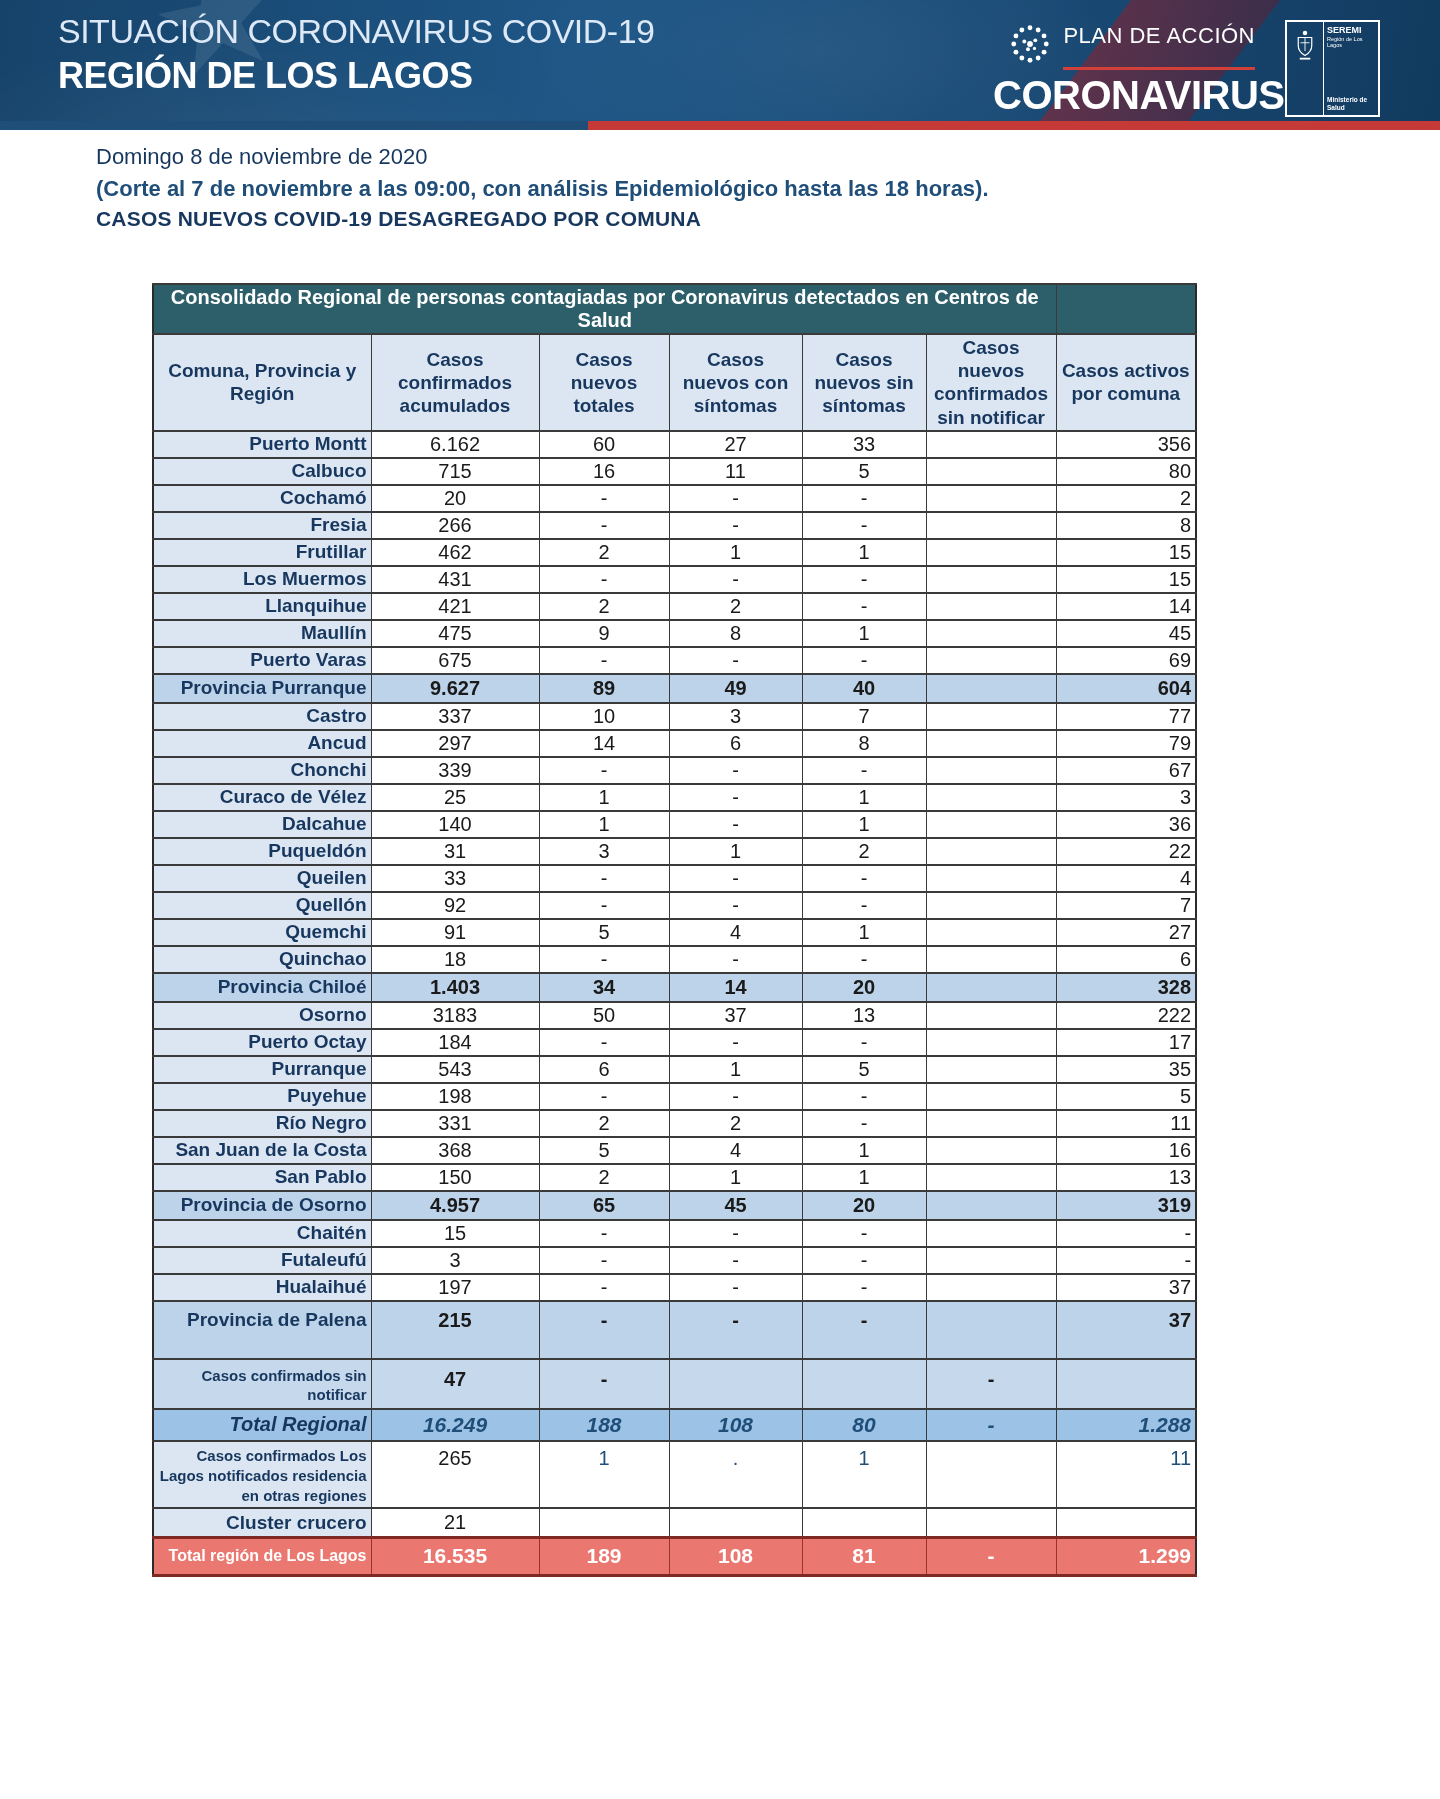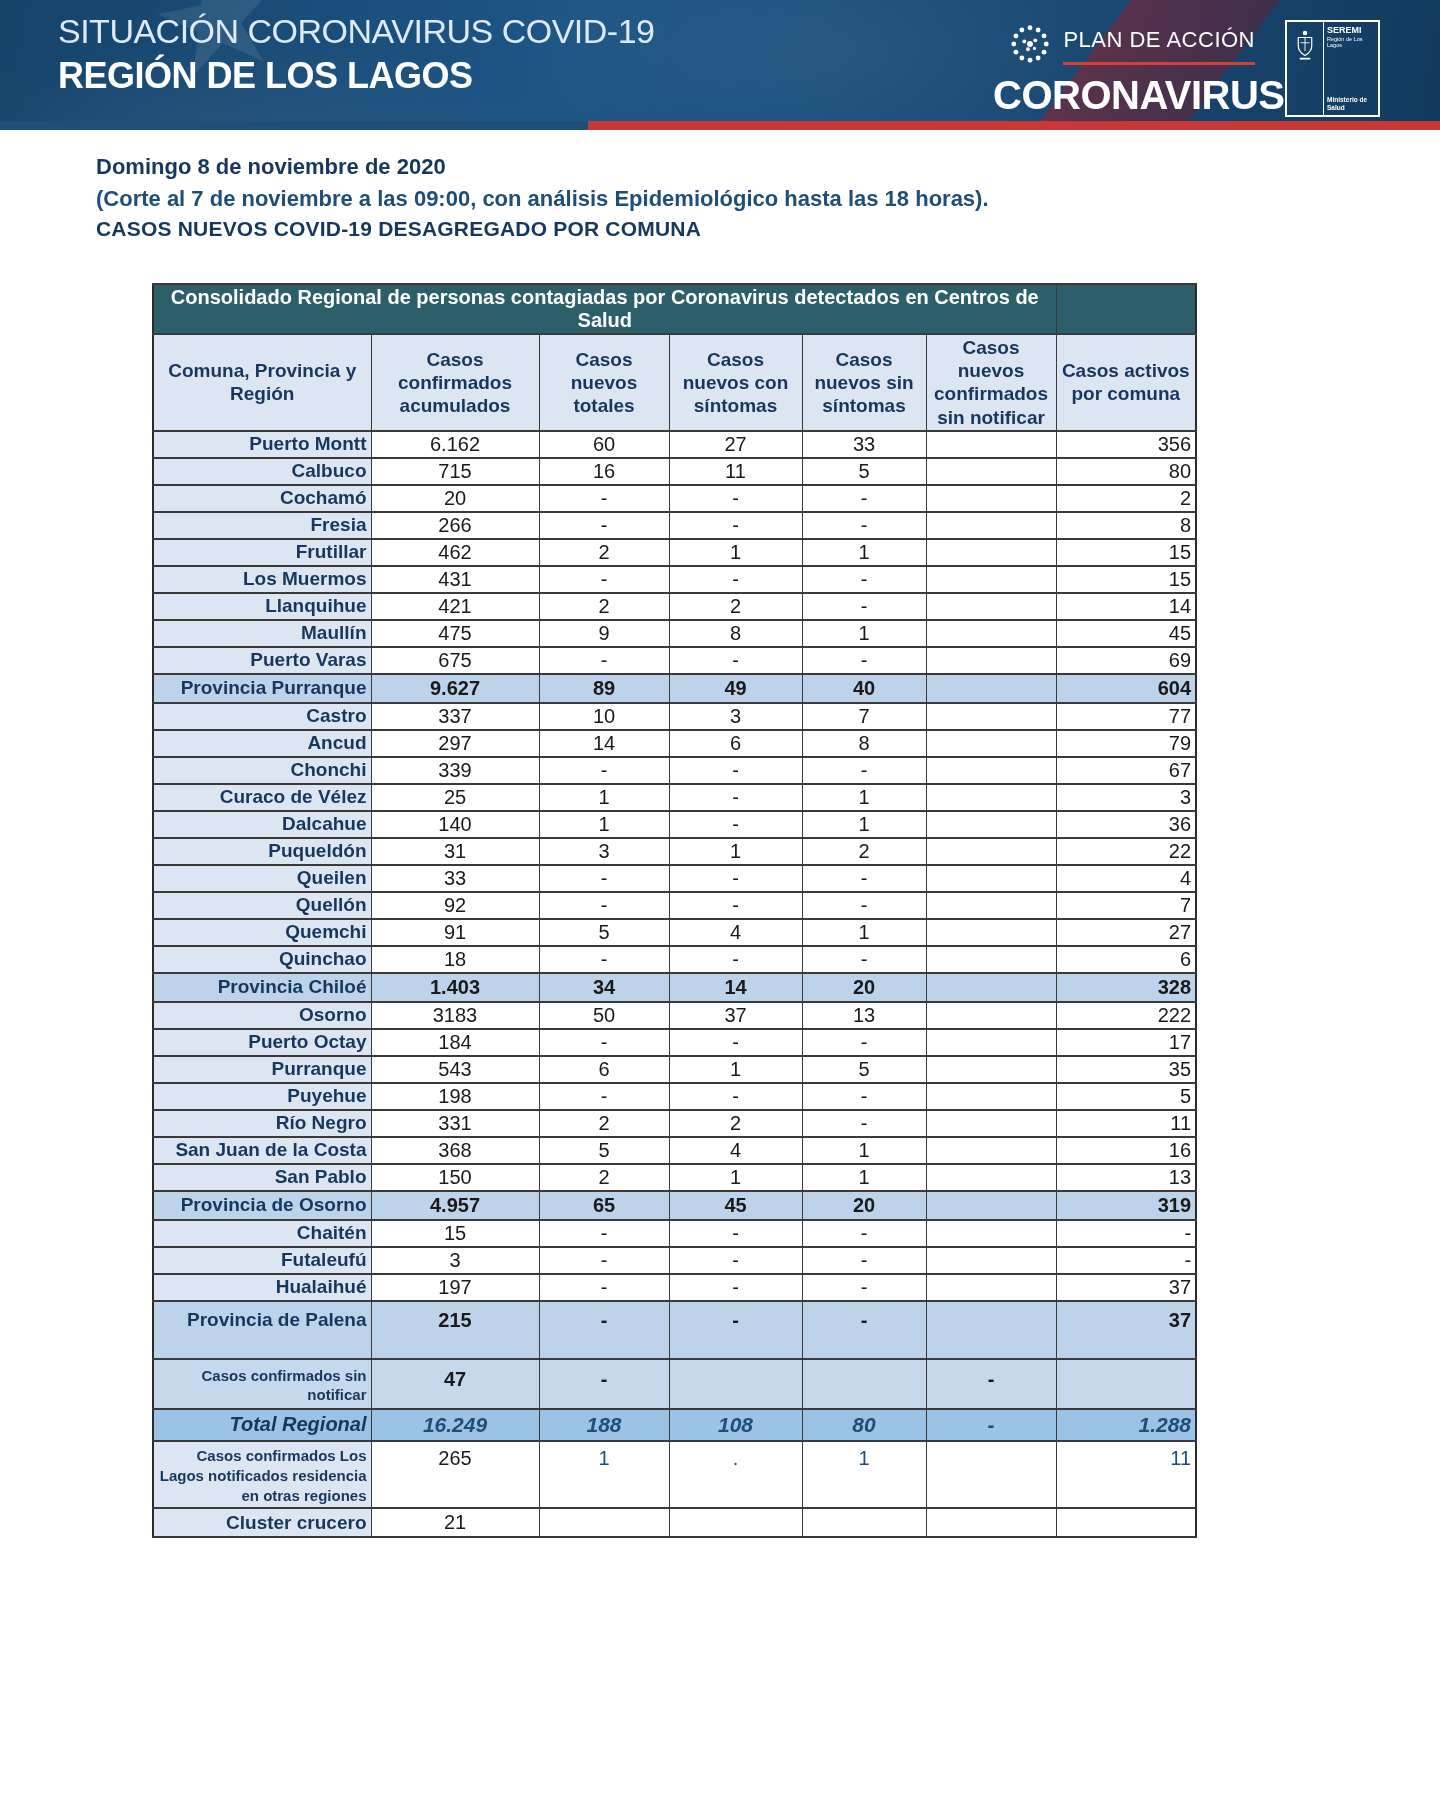--- a/index.html
+++ b/index.html
@@ -18,42 +18,42 @@
   .flag-red{position:absolute;left:1040px;top:0;width:240px;height:121px;
           background:linear-gradient(110deg,rgba(168,30,40,0.55),rgba(110,12,22,0.35));
           clip-path:polygon(38% 0,100% 0,62% 100%,0% 100%);}
   .banner-title{position:absolute;left:58px;top:12px;color:#e8f0fa;}
   .banner-title .l1{font-size:34px;font-weight:400;letter-spacing:-0.5px;color:#dde9f6;}
   .banner-title .l2{font-size:36px;font-weight:700;letter-spacing:-0.5px;color:#ffffff;margin-top:4px;}
 
   .plan-logo{position:absolute;left:993px;top:18px;width:262px;color:#fff;}
   .plan-top{display:flex;align-items:center;justify-content:flex-end;gap:7px;}
   .plan-label{font-size:22px;font-weight:400;letter-spacing:0.5px;border-bottom:3px solid #d24039;
-              padding-bottom:9px;}
+              padding-bottom:18px;}
   .plan-brand{font-size:40px;font-weight:700;text-align:right;line-height:1.05;letter-spacing:-0.5px;}
   .plan-sub{font-size:15px;text-align:right;letter-spacing:1.5px;margin-top:1px;}
 
   .seremi-box{position:absolute;left:1285px;top:20px;width:95px;height:97px;border:2px solid #ffffff;
               display:flex;color:#fff;box-sizing:border-box;}
   .seremi-left{width:36px;border-right:1px solid #ffffff;display:flex;align-items:flex-start;
                justify-content:center;padding-top:6px;}
   .seremi-right{flex:1;display:flex;flex-direction:column;padding:4px 3px;}
   .seremi-t1{font-size:9px;font-weight:700;line-height:1.1;}
   .seremi-t2{font-size:5.5px;line-height:1.2;}
   .seremi-t3{font-size:6.5px;font-weight:700;margin-top:auto;line-height:1.15;}
 
   
   .stripe{position:absolute;left:0;top:121px;width:1440px;height:9px;display:flex;}
   .stripe .blue{width:588px;height:100%;background:#1f4e79;}
   .stripe .red{flex:1;height:100%;background:#c53a36;}
 
   
   .report-block{position:absolute;left:96px;top:138px;color:#17375e;}
   .rep-title{font-size:24px;font-weight:700;line-height:1.3;}
-  .rep-date{font-size:22px;font-weight:700;line-height:1.35;margin-top:14px;}
+  .rep-date{font-size:22px;font-weight:400;line-height:1.35;margin-top:4px;}
   .rep-note{font-size:22px;font-weight:700;color:#1f4e79;line-height:1.35;margin-top:2px;}
   .rep-sub{font-size:21px;font-weight:700;margin-top:4px;letter-spacing:0.2px;}
 
   
   table.covid{position:absolute;left:152px;top:283px;width:1043px;border-collapse:collapse;
               border:2px solid #2b2b2b;table-layout:fixed;}
   table.covid td,table.covid th{border-left:1px solid #3a3a3a;border-right:1px solid #3a3a3a;
               border-top:2px solid #3a3a3a;border-bottom:2px solid #3a3a3a;
               padding:1px 4px;box-sizing:border-box;}
   .title-cell{background:#2d5f6a;color:#ffffff;font-weight:700;font-size:20px;text-align:center;
@@ -522,16 +522,25 @@
         </tr>
         <tr class="row-cluster">
           <td class="name">Cluster crucero</td>
           <td class="val">21</td>
           <td class="val"></td>
           <td class="val"></td>
           <td class="val"></td>
           <td class="val"></td>
           <td class="val last"></td>
         </tr>
+        <tr class="row-grandtotal">
+          <td class="name">Total región de Los Lagos</td>
+          <td class="val">16.535</td>
+          <td class="val">189</td>
+          <td class="val">108</td>
+          <td class="val">81</td>
+          <td class="val">-</td>
+          <td class="val last">1.299</td>
+        </tr>
       </tbody>
   </table>
 
 </div>
 
 </body></html>

